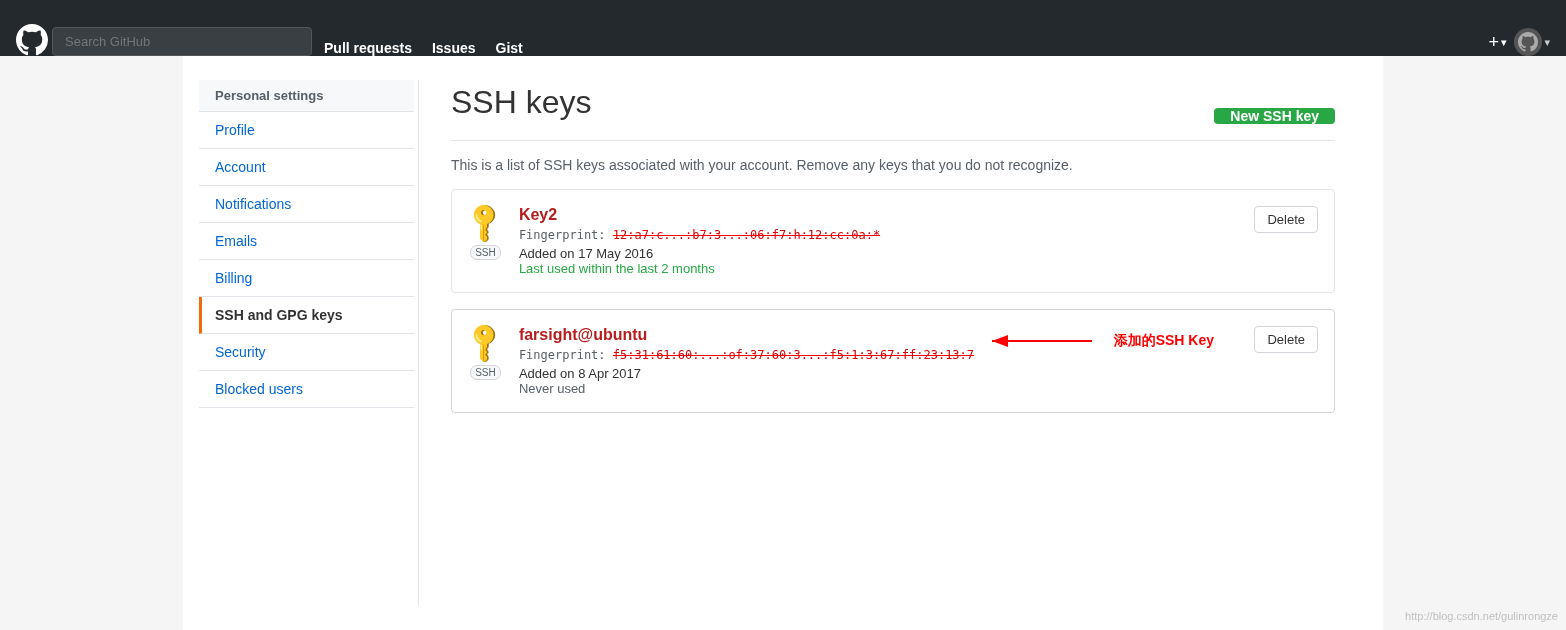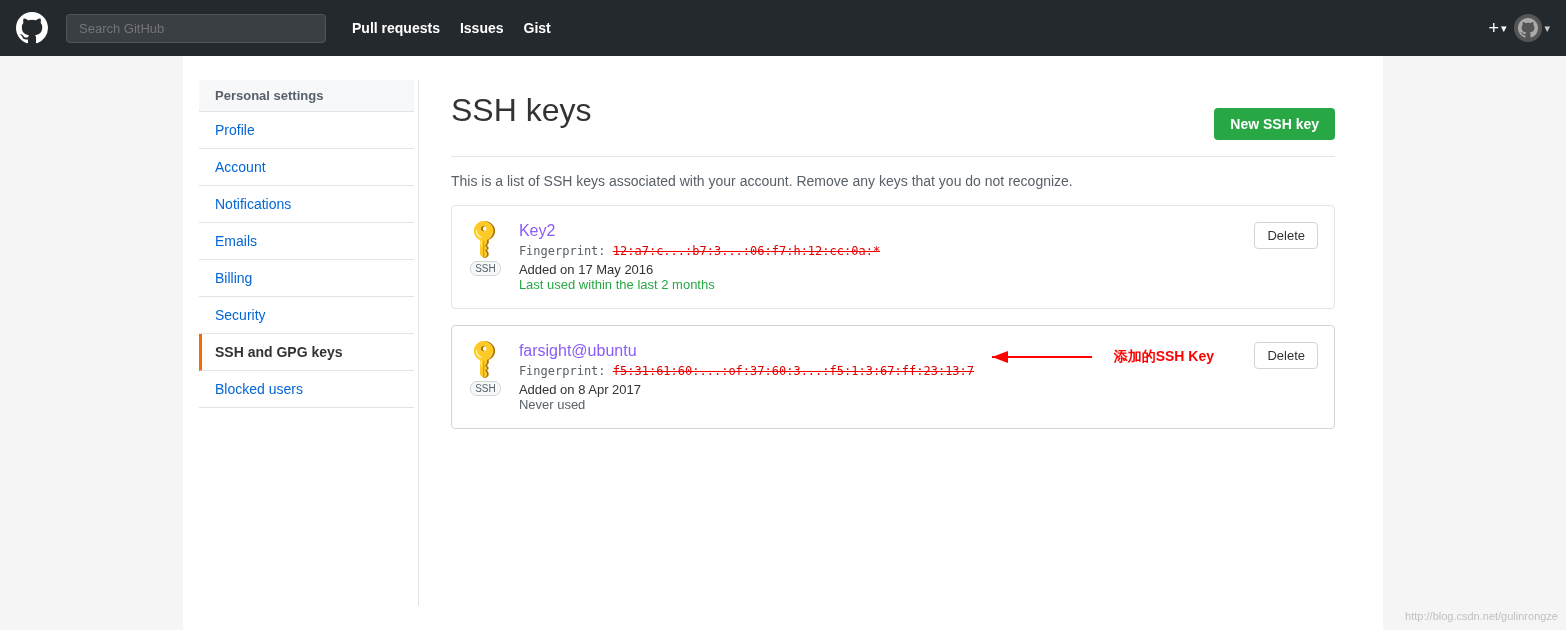--- a/index.html
+++ b/index.html
@@ -3,23 +3,23 @@
   <meta charset="utf-8">
   <style>
     * { box-sizing: border-box; margin: 0; padding: 0; }
     body { font-family: -apple-system, BlinkMacSystemFont, "Segoe UI", Helvetica, Arial, sans-serif; font-size: 14px; background: #f5f5f5; color: #333; }
 
     
     .header {
       background: #24292e;
       height: 56px;
       display: flex;
-      align-items: center;
+      align-items: flex-end;
       padding: 0 16px;
-      gap: 18px;
+      gap: 4px;
     }
     .header-logo {
       width: 32px; height: 32px;
       flex-shrink: 0;
     }
     .header-search {
       background: #3a3f44;
       border: 1px solid #555;
       border-radius: 4px;
       color: #ccc;
@@ -122,21 +122,21 @@
     .main-title {
       font-size: 32px;
       font-weight: 300;
       color: #333;
     }
     .btn-new-key {
       background: #28a745;
       color: #fff;
       border: none;
       border-radius: 4px;
-      padding: 8px 16px;
+      padding: 0 16px;
       font-size: 14px;
       font-weight: 600;
       cursor: pointer;
       margin-top: 28px;
     }
 
     .description-text {
       color: #586069;
       font-size: 14px;
       margin-bottom: 16px;
@@ -178,22 +178,22 @@
       padding: 1px 4px;
       color: #586069;
       background: #f6f8fa;
       text-align: right;
     }
     .key-info {
       flex: 1;
     }
     .key-name {
       font-size: 16px;
-      font-weight: 400;
-      color: #8b5cf6;
+      font-weight: 700;
+      color: #b91c1c;
       margin-bottom: 4px;
     }
     .key-fingerprint {
       font-size: 12px;
       color: #586069;
       font-family: monospace;
       margin-bottom: 4px;
       position: relative;
     }
     .key-date {
@@ -283,22 +283,22 @@
 
 <div class="page-body">
 
   <aside class="sidebar">
     <div class="sidebar-heading">Personal settings</div>
     <a class="sidebar-item" href="#">Profile</a>
     <a class="sidebar-item" href="#">Account</a>
     <a class="sidebar-item" href="#">Notifications</a>
     <a class="sidebar-item" href="#">Emails</a>
     <a class="sidebar-item" href="#">Billing</a>
+    <a class="sidebar-item active" href="#">SSH and GPG keys</a>
     <a class="sidebar-item" href="#">Security</a>
-    <a class="sidebar-item active" href="#">SSH and GPG keys</a>
     <a class="sidebar-item" href="#">Blocked users</a>
   </aside>
 
   <main class="main-content">
     <div class="main-header">
       <h1 class="main-title">SSH keys</h1>
       <button class="btn-new-key">New SSH key</button>
     </div>
 
     <p class="description-text">This is a list of SSH keys associated with your account. Remove any keys that you do not recognize.</p>

